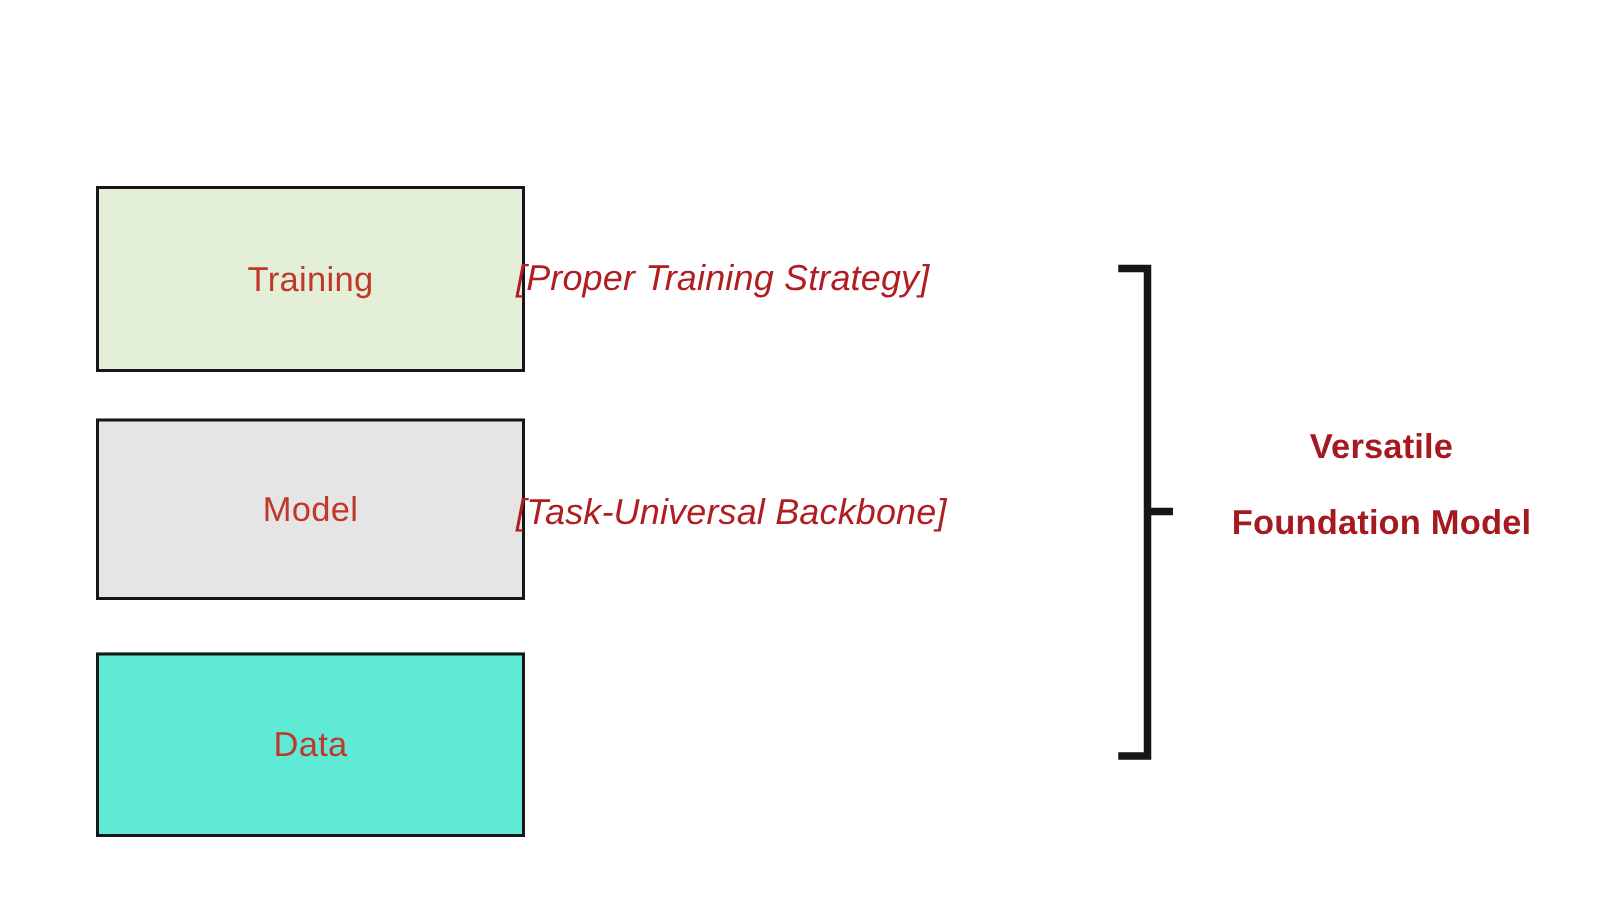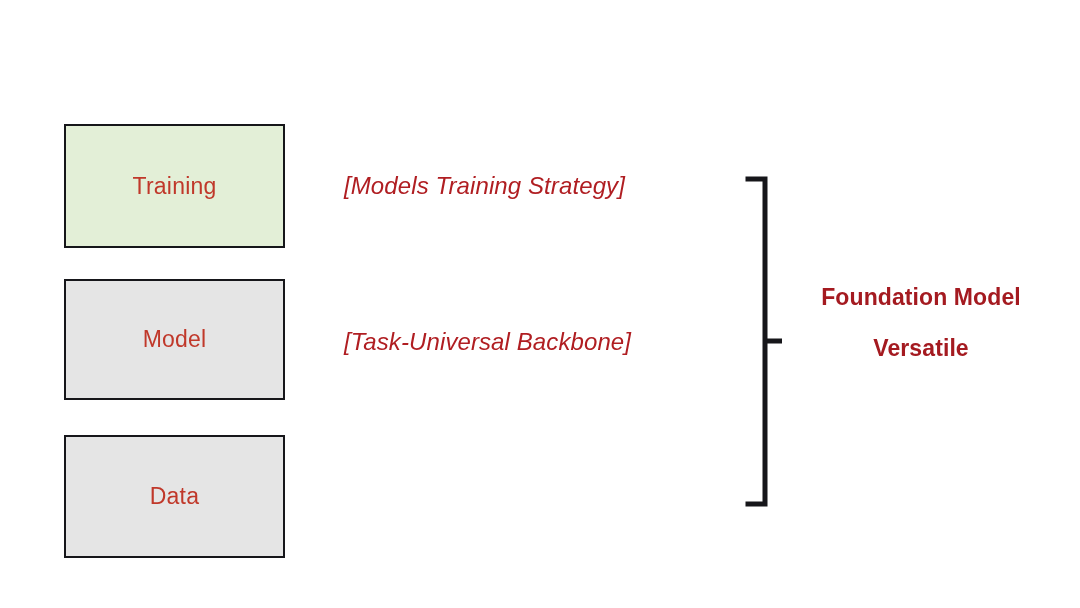--- a/index.html
+++ b/index.html
@@ -28,36 +28,36 @@
     font-weight: 400;
     letter-spacing: 0.2px;
     color: #222226;
     white-space: nowrap;
   }
 
   
   .pillar-box {
     position: absolute;
     left: 64px;
-    width: 221px;
+    width: 286px;
     box-sizing: border-box;
     border: 2px solid #16161a;
     display: flex;
     align-items: center;
     justify-content: center;
   }
   .pillar-box .pillar-label {
     font-size: 23px;
     font-weight: 400;
     color: #c0382a;
     letter-spacing: 0.2px;
   }
   #box-training { top: 124px; height: 124px; background: #e3efd7; }
   #box-model    { top: 279px; height: 121px; background: #e5e5e5; }
-  #box-data     { top: 435px; height: 123px; background: #e5e5e5; text-align: right; }
+  #box-data     { top: 435px; height: 123px; background: #5eead4; text-align: right; }
 
   
   .annotation {
     position: absolute;
     left: 344px;
     font-size: 24px;
     font-style: italic;
     font-weight: 400;
     color: #b01e22;
     white-space: nowrap;
@@ -97,35 +97,35 @@
 </style>
 </head>
 <body>
 
 <div id="slide">
 
 
   <div class="pillar-box" id="box-training">
     <span class="pillar-label">Training</span>
   </div>
-  <div class="annotation" id="annotation-training">[Models Training Strategy]</div>
+  <div class="annotation" id="annotation-training">[Proper Training Strategy]</div>
 
   <div class="pillar-box" id="box-model">
     <span class="pillar-label">Model</span>
   </div>
   <div class="annotation" id="annotation-model">[Task-Universal Backbone]</div>
 
   <div class="pillar-box" id="box-data">
     <span class="pillar-label">Data</span>
   </div>
 
   <div id="brace">
     <svg width="60" height="350" viewBox="0 0 60 350" xmlns="http://www.w3.org/2000/svg">
       <path d="M 8 11 L 25 11 L 25 173 L 42 173 L 25 173 L 25 336 L 8 336" fill="none" stroke="#16161a" stroke-width="5" stroke-linecap="square" stroke-linejoin="miter"></path>
     </svg>
   </div>
 
   <div id="outcome">
+    <span class="outcome-line">Versatile</span>
     <span class="outcome-line">Foundation Model</span>
-    <span class="outcome-line">Versatile</span>
   </div>
 
 </div>
 
 </body></html>

